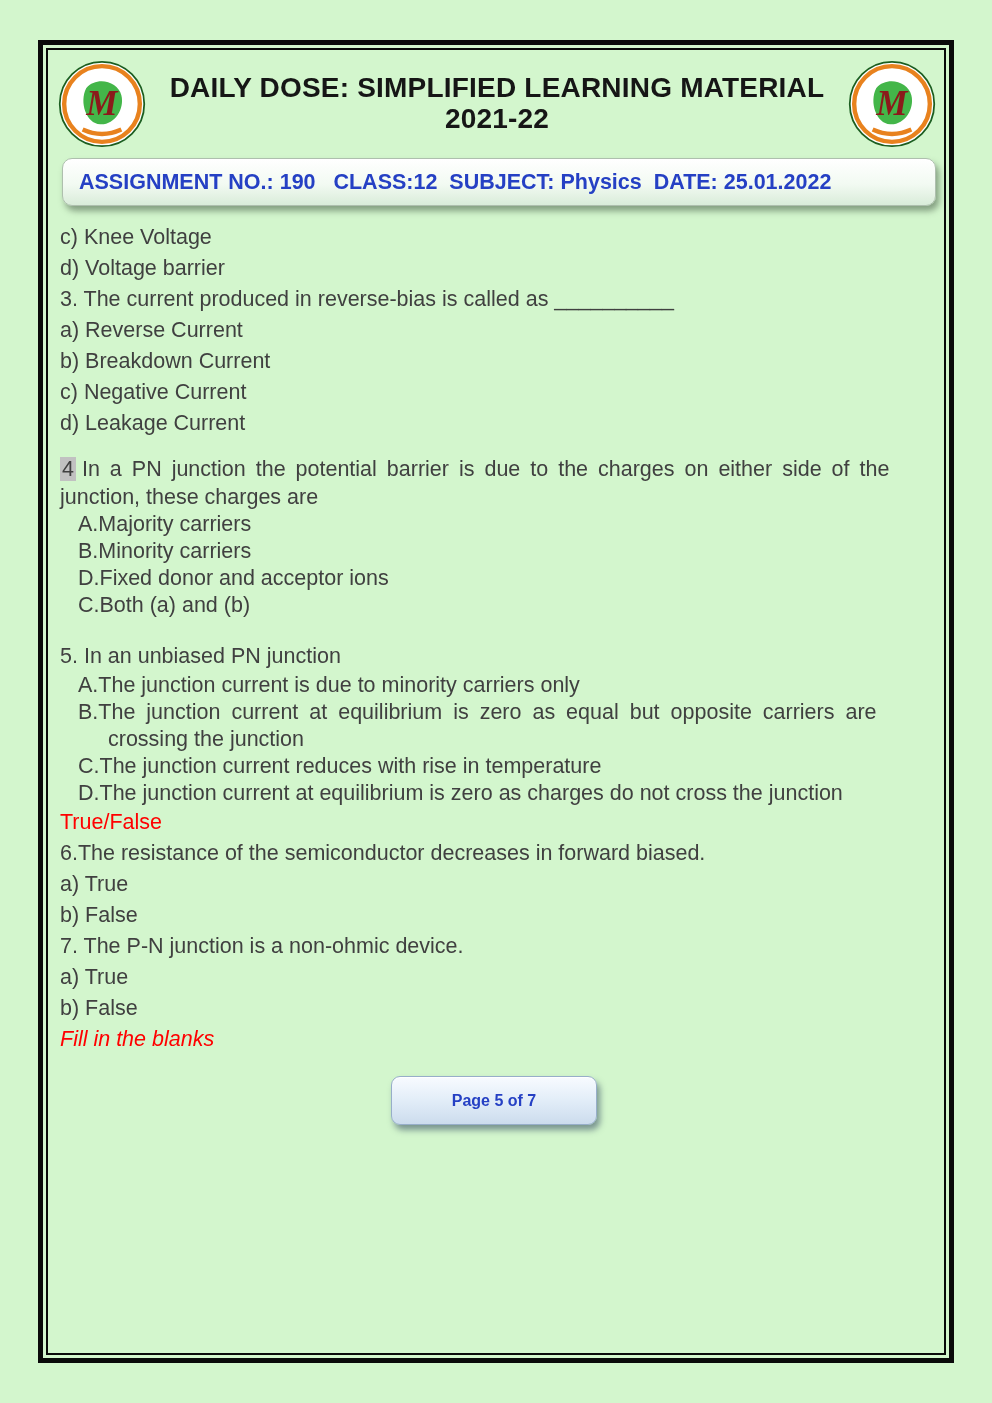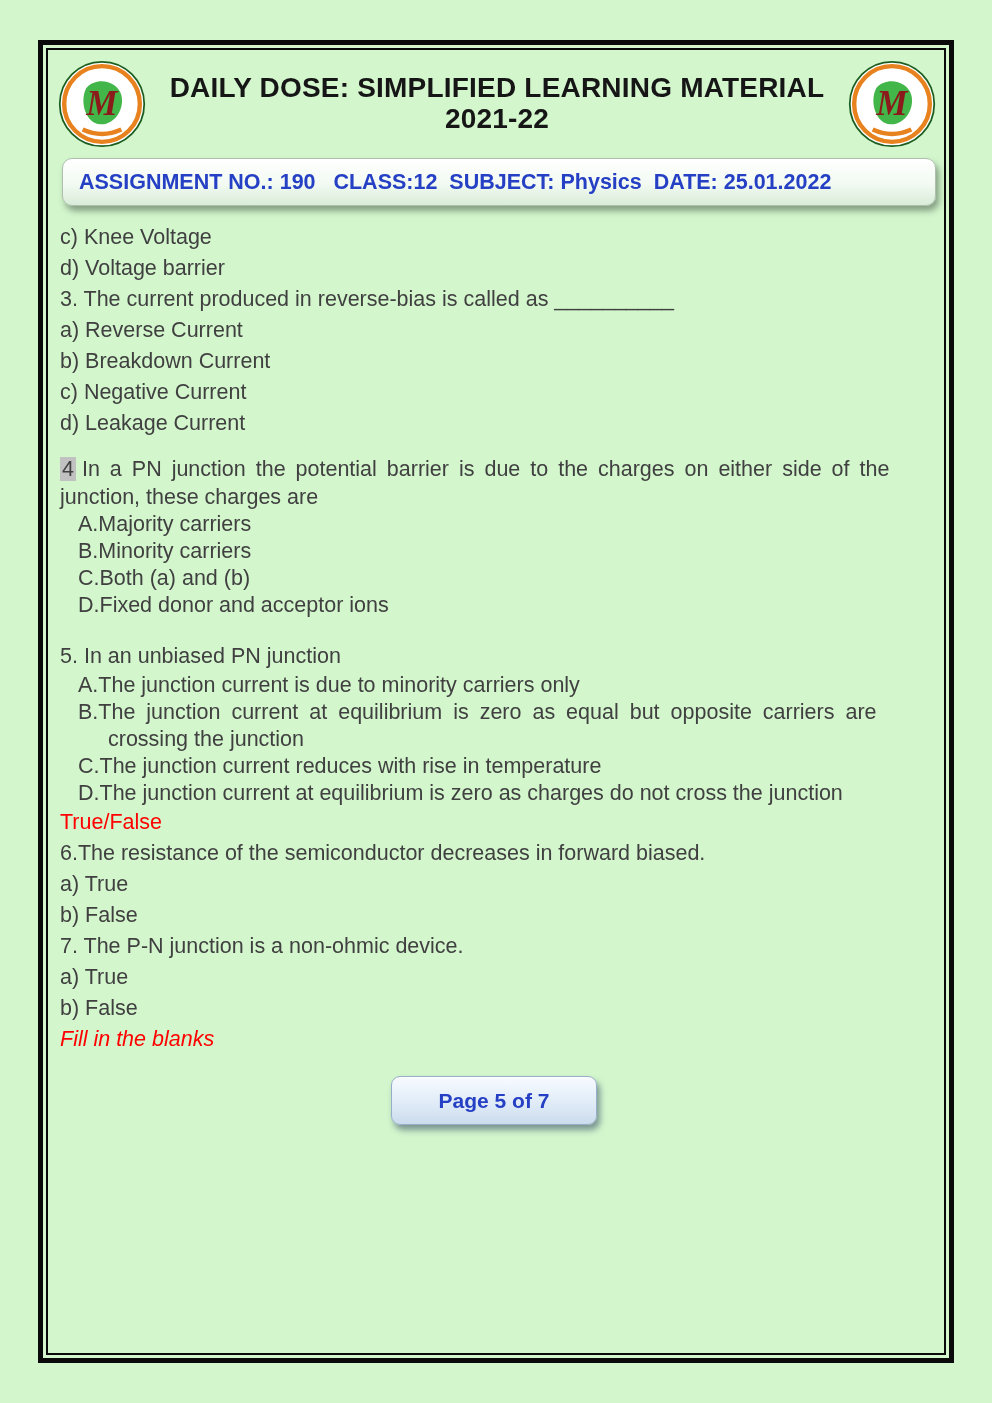--- a/index.html
+++ b/index.html
@@ -81,21 +81,21 @@
   .page-btn {
     min-width: 206px;
     text-align: center;
     padding: 8px 24px;
     border-radius: 9px;
     border: 1px solid #97aec9;
     background: linear-gradient(180deg, #f8fbff 0%, #e2edf8 50%, #ccdced 100%);
     box-shadow: 3px 5px 6px rgba(50, 70, 95, 0.55), inset 0 1px 0 #ffffff;
     color: #2540c4;
     font-weight: bold;
-    font-size: 21px;
+    font-size: 16px;
   }
 </style>
 </head>
 <body>
 
 <div class="frame-outer">
   <div class="frame-inner">
 
     <header class="ws-header">
       <svg class="logo" viewBox="0 0 100 100" aria-hidden="true">
@@ -127,22 +127,22 @@
       <p class="mt-s">3. The current produced in reverse-bias is called as __________</p>
       <p>a) Reverse Current</p>
       <p>b) Breakdown Current</p>
       <p>c) Negative Current</p>
       <p>d) Leakage Current</p>
 
       <div class="tight mt-s">
         <p class="tight-q"><span class="hl-num">4</span> <span class="stretch-a">In a PN junction the potential barrier is due to the charges on either side of the</span><br><span>junction, these charges are</span></p>
         <p class="opt-indent">A.Majority carriers</p>
         <p class="opt-indent">B.Minority carriers</p>
+        <p class="opt-indent">D.Fixed donor and acceptor ions</p>
         <p class="opt-indent">C.Both (a) and (b)</p>
-        <p class="opt-indent">D.Fixed donor and acceptor ions</p>
       </div>
 
       <div class="mt-m">
         <p>5. In an unbiased PN junction</p>
         <div class="tight">
           <p class="opt-indent">A.The junction current is due to minority carriers only</p>
           <p class="hang"><span class="stretch-b">B.The junction current at equilibrium is zero as equal but opposite carriers are</span><br><span>crossing the junction</span></p>
           <p class="opt-indent">C.The junction current reduces with rise in temperature</p>
           <p class="opt-indent">D.The junction current at equilibrium is zero as charges do not cross the junction</p>
         </div>

